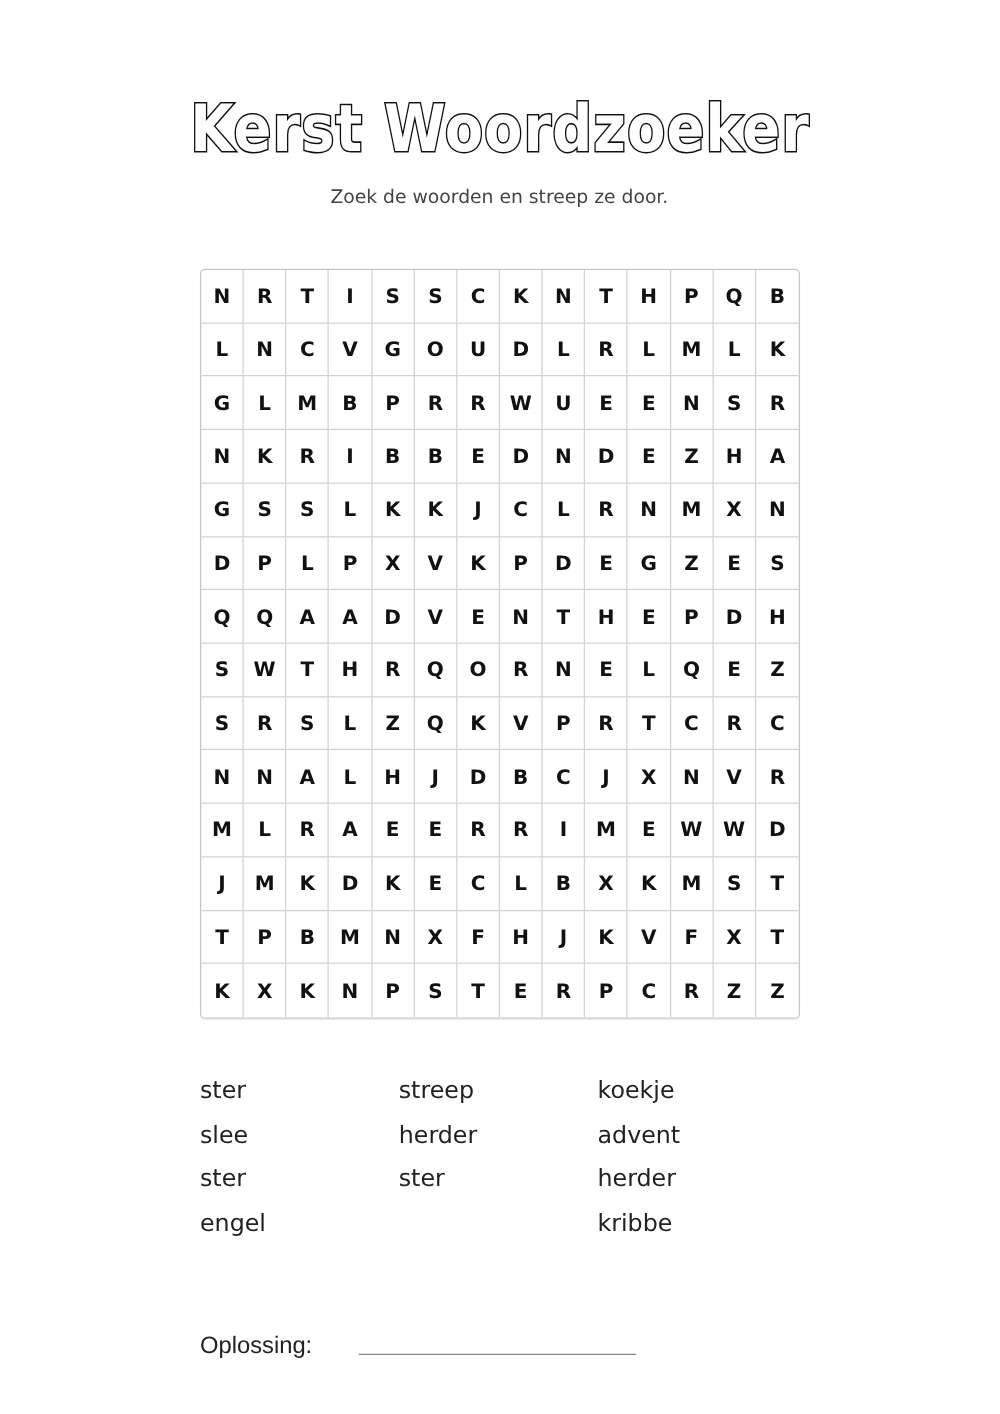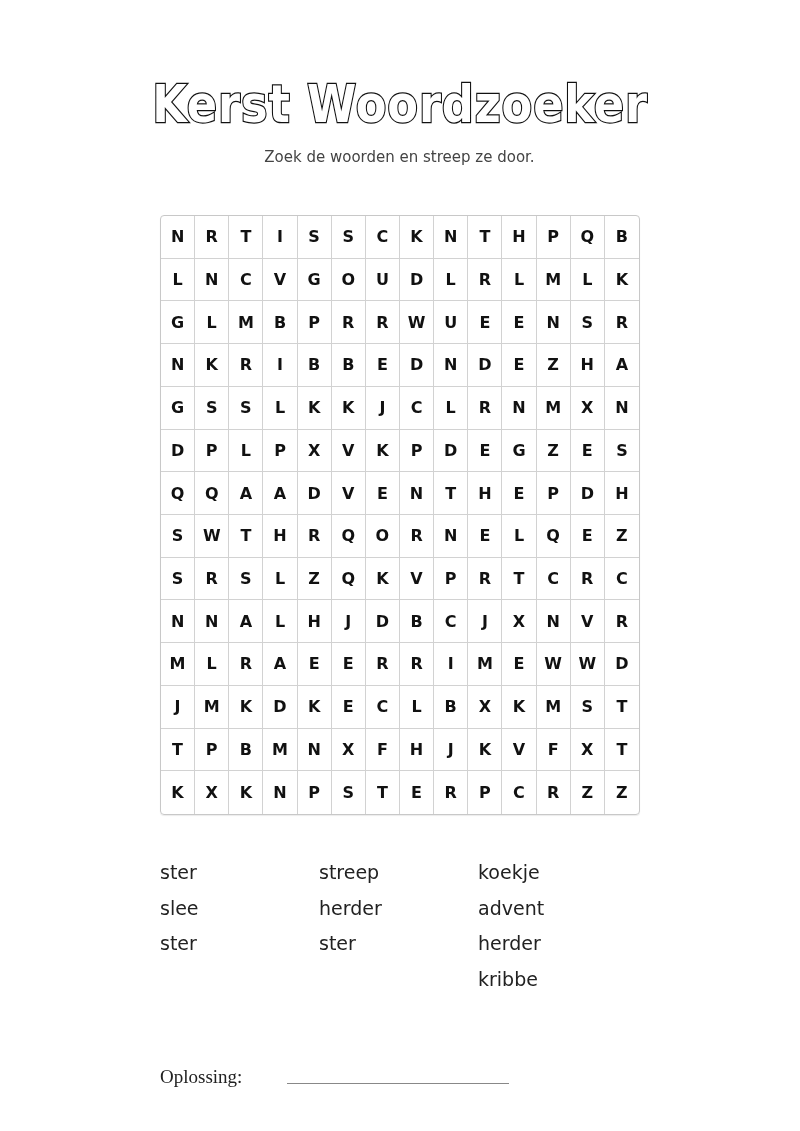--- a/index.html
+++ b/index.html
@@ -87,21 +87,21 @@
       color: #222;
     }
     .solution {
       position: absolute;
       left: 160px;
       top: 1066px;
       display: flex;
       align-items: flex-end;
     }
     .solution-label {
-      font-family: Liberation Serif, serif;
+      font-family: Liberation Sans, sans-serif;
       font-size: 19px;
       color: #222;
       width: 127px;
     }
     .solution-line {
       width: 222px;
       height: 0;
       border-bottom: 1.5px solid #888;
       margin-bottom: 4px;
     }
@@ -309,20 +309,21 @@
     <div class="cell last-row">R</div>
     <div class="cell last-row">Z</div>
     <div class="cell last-col last-row">Z</div>
   </div>
 
 <div class="words">
   <div class="word-col" id="wc0">
       <div class="word">ster</div>
       <div class="word">slee</div>
       <div class="word">ster</div>
+      <div class="word">engel</div>
     </div>
   <div class="word-col" id="wc1">
       <div class="word">streep</div>
       <div class="word">herder</div>
       <div class="word">ster</div>
     </div>
   <div class="word-col" id="wc2">
       <div class="word">koekje</div>
       <div class="word">advent</div>
       <div class="word">herder</div>

